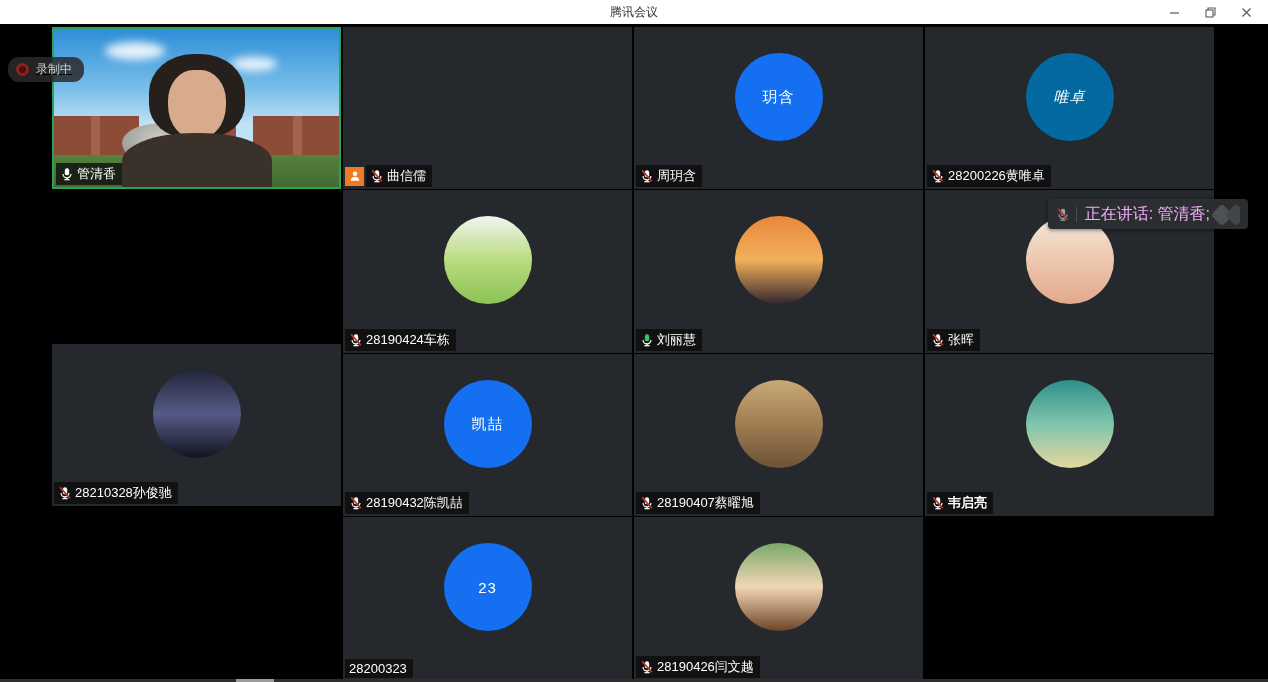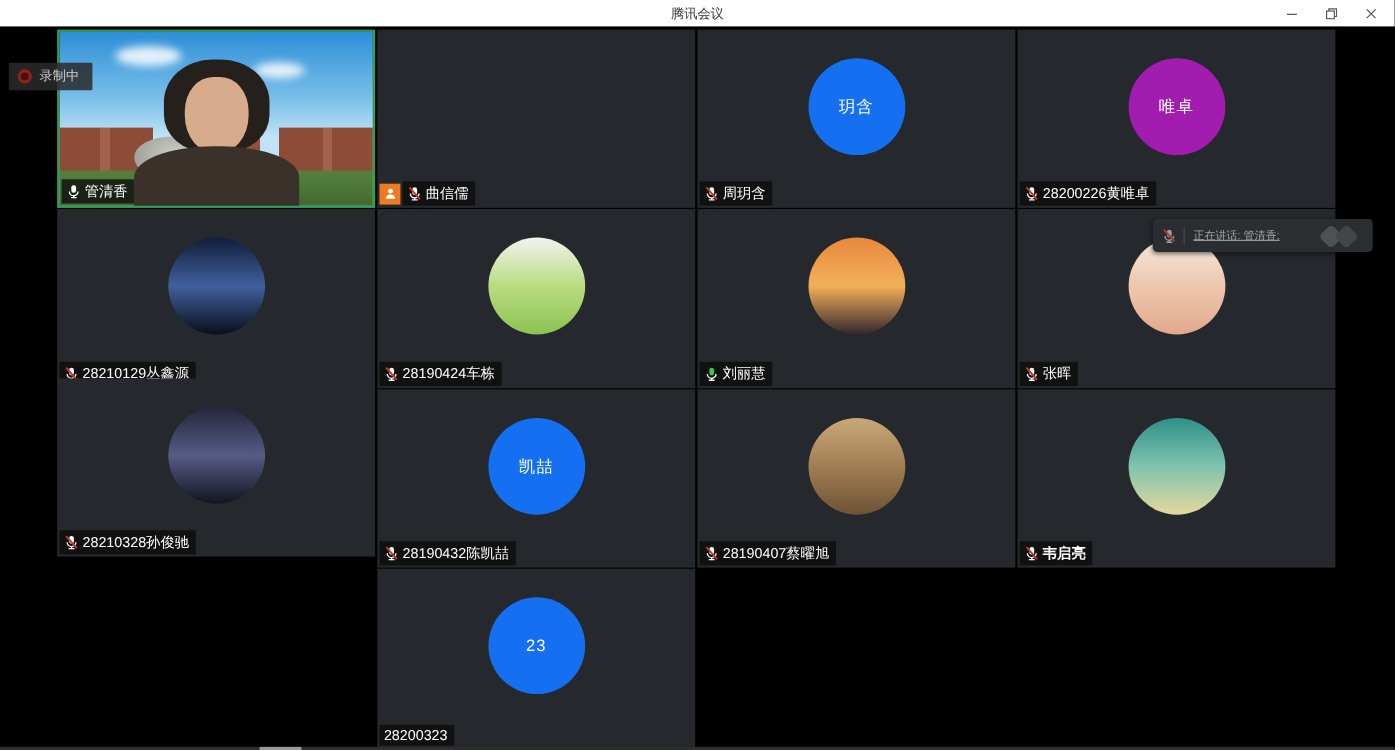--- a/index.html
+++ b/index.html
@@ -52,32 +52,32 @@
     background:radial-gradient(ellipse at 50% 40%,#cfcfca,#8f8f88); border-radius:48% 52% 45% 55%; }
   .vs-hair { position:absolute; left:50%; top:16%; width:96px; height:84px; margin-left:-48px;
     background:#26201c; border-radius:46% 46% 40% 40%; }
   .vs-face { position:absolute; left:50%; top:26%; width:58px; height:70px; margin-left:-29px;
     background:#d8ab8c; border-radius:46% 46% 52% 52%; }
   .vs-body { position:absolute; left:50%; bottom:-4px; width:150px; height:58px; margin-left:-75px;
     background:#3a322a; border-radius:48% 48% 0 0; }
 
   
   #rec-badge { position:absolute; left:8px; top:57px; height:25px; z-index:30;
-    background:rgba(42,42,42,0.85); border-radius:1px; display:flex; align-items:center;
-    gap:7px; padding:0 12px 0 8px; }
+    background:rgba(42,42,42,0.85); border-radius:11px; display:flex; align-items:center;
+    gap:7px; padding:0 12px 0 8px;text-decoration:underline; }
   #rec-badge .dot { width:13px; height:13px; border-radius:50%;
     border:3px solid #8e2222; background:#4a0f0f; }
   #rec-badge .rtext { color:#cfcfcf; font-size:12px; }
 
   
   #speak-tip { position:absolute; left:1048px; top:199px; width:200px; height:30px; z-index:30;
     background:#2b2e31; border-radius:4px; display:flex; align-items:center; padding:0 8px;
     box-shadow:0 1px 4px rgba(0,0,0,0.5); }
   #speak-tip .divider { width:1px; height:15px; background:#4a4d50; margin:0 8px 0 6px; }
-  #speak-tip .ttext { color:#a3a3a3; font-size:10px; white-space:nowrap; flex:1;text-decoration:underline; }
+  #speak-tip .ttext { color:#f0abfc; font-size:16px; white-space:nowrap; flex:1; }
   #speak-tip .logo { position:relative; width:42px; height:22px; overflow:hidden; opacity:0.55; }
   #speak-tip .logo i { position:absolute; width:16px; height:16px; background:#6a6e72;
     border-radius:4px; transform:rotate(45deg); top:4px; }
   #speak-tip .logo i.l1 { left:4px; }
   #speak-tip .logo i.l2 { left:18px; background:#55595d; }
 
   
   #bottom-strip { position:absolute; left:0; bottom:0; width:1268px; height:3px;
     background:#2e2e2e; z-index:20; }
   #bottom-strip .lite { position:absolute; left:236px; top:0; width:38px; height:3px;
@@ -171,50 +171,33 @@
                 <line x1="8" y1="12.5" x2="8" y2="14.2" stroke="#fff" stroke-width="1.4"></line>
                 <line x1="5" y1="14.5" x2="11" y2="14.5" stroke="#fff" stroke-width="1.4"></line>
                 <line x1="2.5" y1="1.5" x2="13.5" y2="14" stroke="#c0392b" stroke-width="2"></line>
               </svg>
             </span>
             <span class="pname">周玥含</span>
           </span>
         </div>
       </div>
       <div class="tile" style="left: 873px; top: 0px; height: 162px;">
-        <div class="avatar initials" style="background: #a21caf;">唯卓</div>
+        <div class="avatar initials" style="background: #0369a1; font-style: italic;">唯卓</div>
         <div class="plate">
           <span class="chip">
             <span class="micwrap">
               <svg width="14" height="14" viewBox="0 0 16 16">
                 <rect x="5.5" y="1.5" width="5" height="8" rx="2.5" fill="#fff"></rect>
                 <path d="M3.5 8a4.5 4.5 0 0 0 9 0" stroke="#fff" stroke-width="1.4" fill="none"></path>
                 <line x1="8" y1="12.5" x2="8" y2="14.2" stroke="#fff" stroke-width="1.4"></line>
                 <line x1="5" y1="14.5" x2="11" y2="14.5" stroke="#fff" stroke-width="1.4"></line>
                 <line x1="2.5" y1="1.5" x2="13.5" y2="14" stroke="#c0392b" stroke-width="2"></line>
               </svg>
             </span>
             <span class="pname">28200226黄唯卓</span>
-          </span>
-        </div>
-      </div>
-      <div class="tile" style="left: 0px; top: 163px; height: 163px;">
-        <div class="avatar" style="background: linear-gradient(rgb(18, 29, 58), rgb(64, 96, 156), rgb(10, 14, 28));"></div>
-        <div class="plate">
-          <span class="chip">
-            <span class="micwrap">
-              <svg width="14" height="14" viewBox="0 0 16 16">
-                <rect x="5.5" y="1.5" width="5" height="8" rx="2.5" fill="#fff"></rect>
-                <path d="M3.5 8a4.5 4.5 0 0 0 9 0" stroke="#fff" stroke-width="1.4" fill="none"></path>
-                <line x1="8" y1="12.5" x2="8" y2="14.2" stroke="#fff" stroke-width="1.4"></line>
-                <line x1="5" y1="14.5" x2="11" y2="14.5" stroke="#fff" stroke-width="1.4"></line>
-                <line x1="2.5" y1="1.5" x2="13.5" y2="14" stroke="#c0392b" stroke-width="2"></line>
-              </svg>
-            </span>
-            <span class="pname">28210129丛鑫源</span>
           </span>
         </div>
       </div>
       <div class="tile" style="left: 291px; top: 163px; height: 163px;">
         <div class="avatar" style="background: linear-gradient(rgb(242, 244, 239), rgb(185, 220, 128), rgb(140, 194, 83));"></div>
         <div class="plate">
           <span class="chip">
             <span class="micwrap">
               <svg width="14" height="14" viewBox="0 0 16 16">
                 <rect x="5.5" y="1.5" width="5" height="8" rx="2.5" fill="#fff"></rect>
@@ -327,20 +310,37 @@
             </span>
             <span class="pname">韦启亮</span>
           </span>
         </div>
       </div>
       <div class="tile" style="left: 291px; top: 490px; height: 163px;">
         <div class="avatar initials" style="background: rgb(20, 112, 240);">23</div>
         <div class="plate">
           <span class="chip">
             <span class="pname">28200323</span>
+          </span>
+        </div>
+      </div>
+      <div class="tile" style="left: 582px; top: 490px; height: 163px;">
+        <div class="avatar" style="background: linear-gradient(rgb(122, 168, 106), rgb(242, 214, 180), rgb(110, 69, 38));"></div>
+        <div class="plate">
+          <span class="chip">
+            <span class="micwrap">
+              <svg width="14" height="14" viewBox="0 0 16 16">
+                <rect x="5.5" y="1.5" width="5" height="8" rx="2.5" fill="#fff"></rect>
+                <path d="M3.5 8a4.5 4.5 0 0 0 9 0" stroke="#fff" stroke-width="1.4" fill="none"></path>
+                <line x1="8" y1="12.5" x2="8" y2="14.2" stroke="#fff" stroke-width="1.4"></line>
+                <line x1="5" y1="14.5" x2="11" y2="14.5" stroke="#fff" stroke-width="1.4"></line>
+                <line x1="2.5" y1="1.5" x2="13.5" y2="14" stroke="#c0392b" stroke-width="2"></line>
+              </svg>
+            </span>
+            <span class="pname">28190426闫文越</span>
           </span>
         </div>
       </div>
     </div>
 
   <div id="rec-badge">
     <span class="dot"></span>
     <span class="rtext">录制中</span>
   </div>
 

